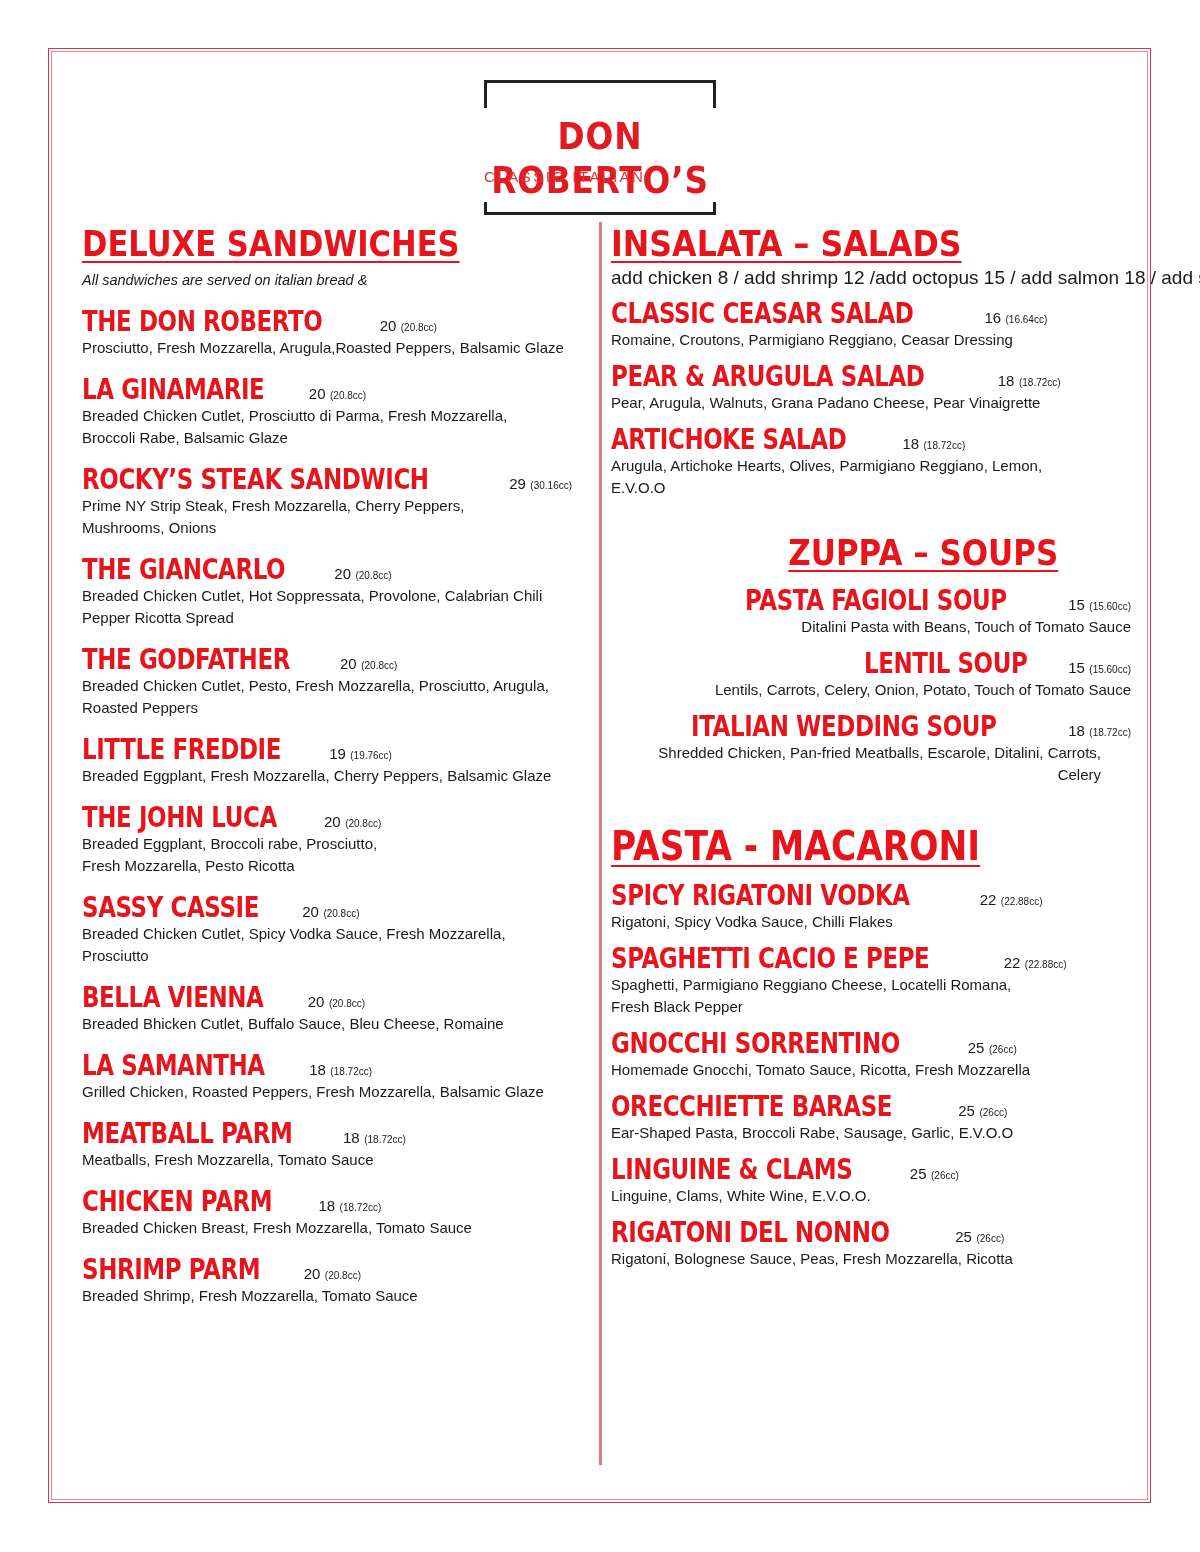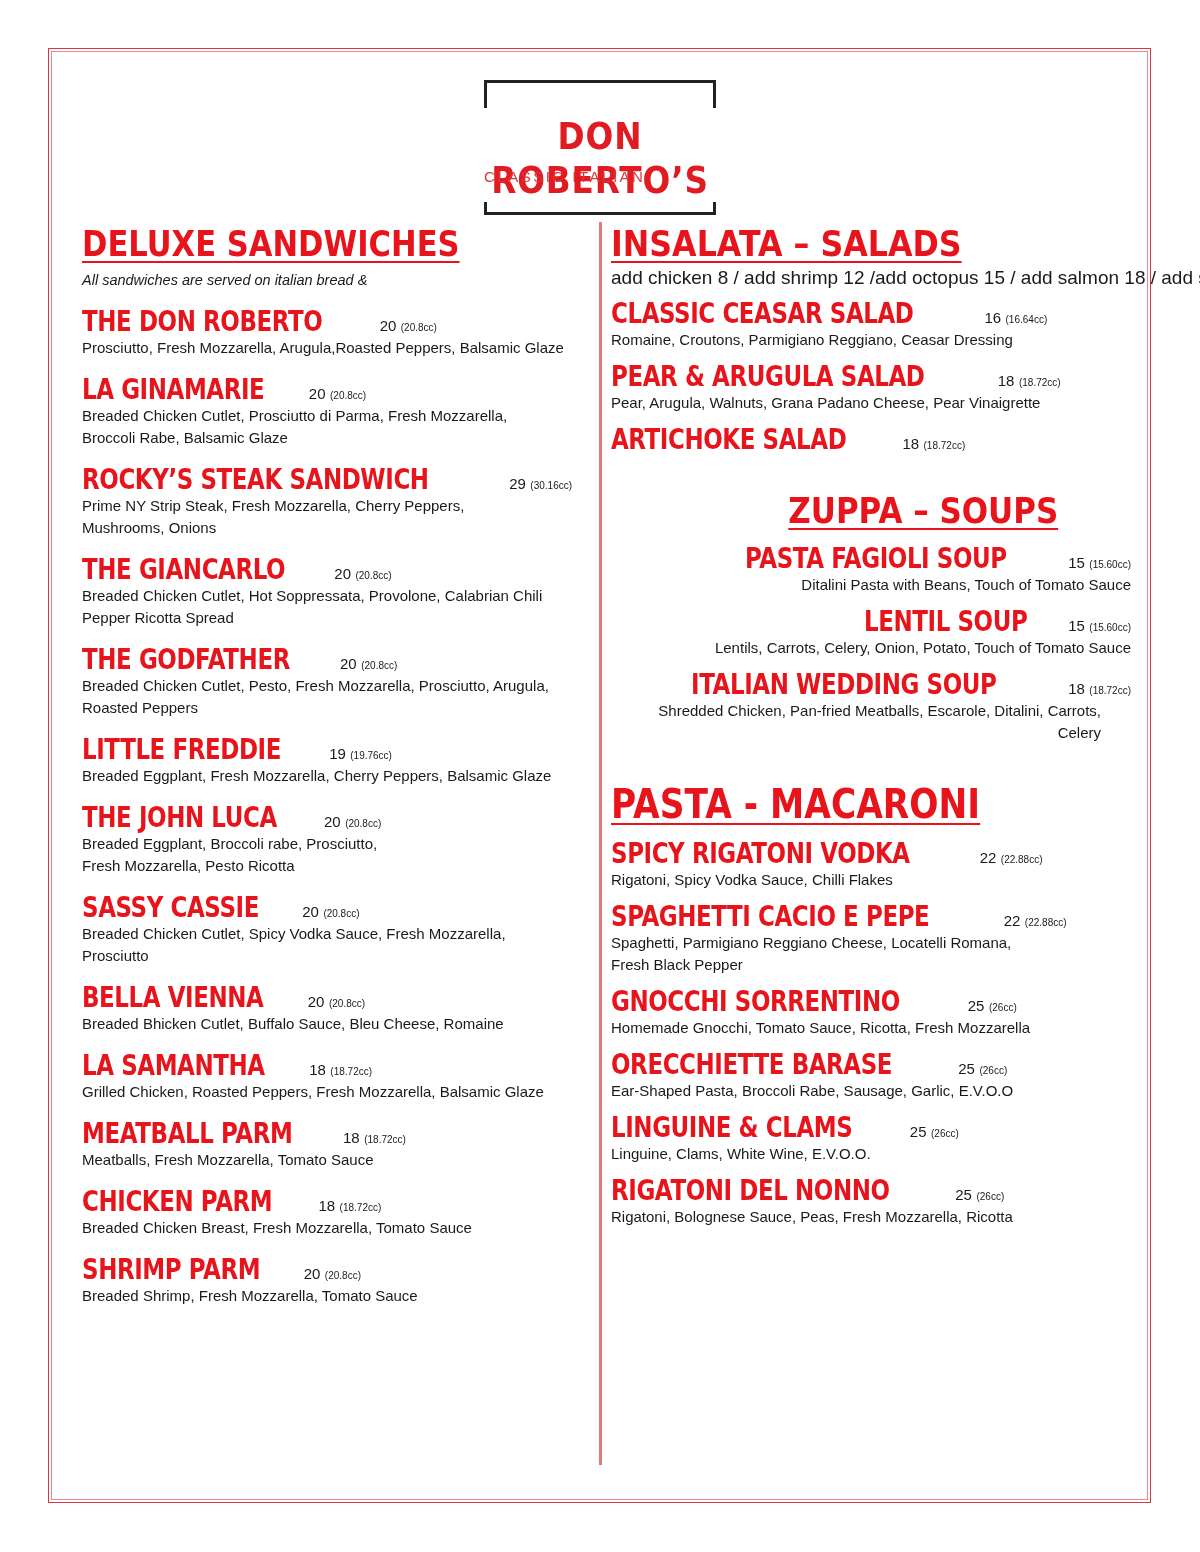--- a/index.html
+++ b/index.html
@@ -114,20 +114,21 @@
     <div class="item">
       <div class="item-head"><span class="item-name">CLASSIC CEASAR SALAD</span> <span class="price">16</span> <span class="cc">(16.64cc)</span></div>
       <div class="item-desc">Romaine, Croutons, Parmigiano Reggiano, Ceasar Dressing</div>
     </div>
     <div class="item">
       <div class="item-head"><span class="item-name">PEAR &amp; ARUGULA SALAD</span> <span class="price">18</span> <span class="cc">(18.72cc)</span></div>
       <div class="item-desc">Pear, Arugula, Walnuts, Grana Padano Cheese, Pear Vinaigrette</div>
     </div>
     <div class="item">
       <div class="item-head"><span class="item-name">ARTICHOKE SALAD</span> <span class="price">18</span> <span class="cc">(18.72cc)</span></div>
+      <div class="item-desc" style="width:470px">Arugula, Artichoke Hearts, Olives, Parmigiano Reggiano, Lemon, E.V.O.O</div>
     </div>
   </div>
 
   <div class="soups-block">
     <h2 class="section-title sec-soups">ZUPPA – SOUPS</h2>
     <div class="item">
       <div class="item-head"><span class="item-name">PASTA FAGIOLI SOUP</span> <span class="price">15</span> <span class="cc">(15.60cc)</span></div>
       <div class="item-desc">Ditalini Pasta with Beans, Touch of Tomato Sauce</div>
     </div>
     <div class="item">

